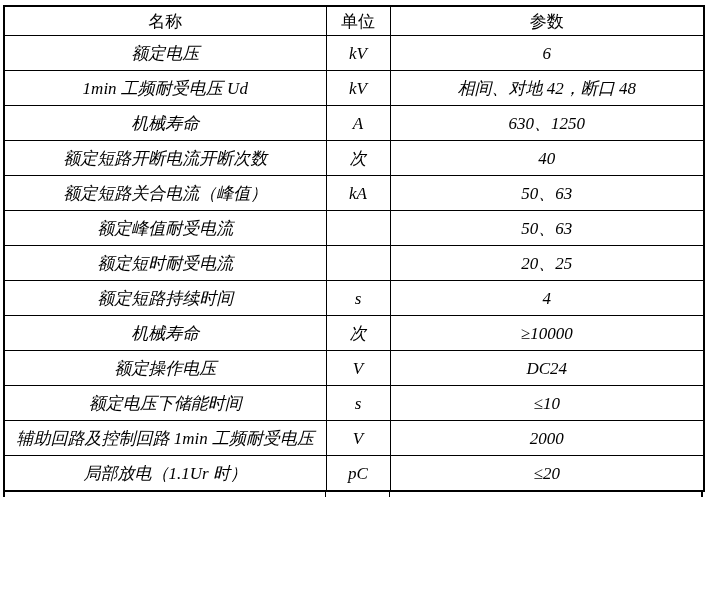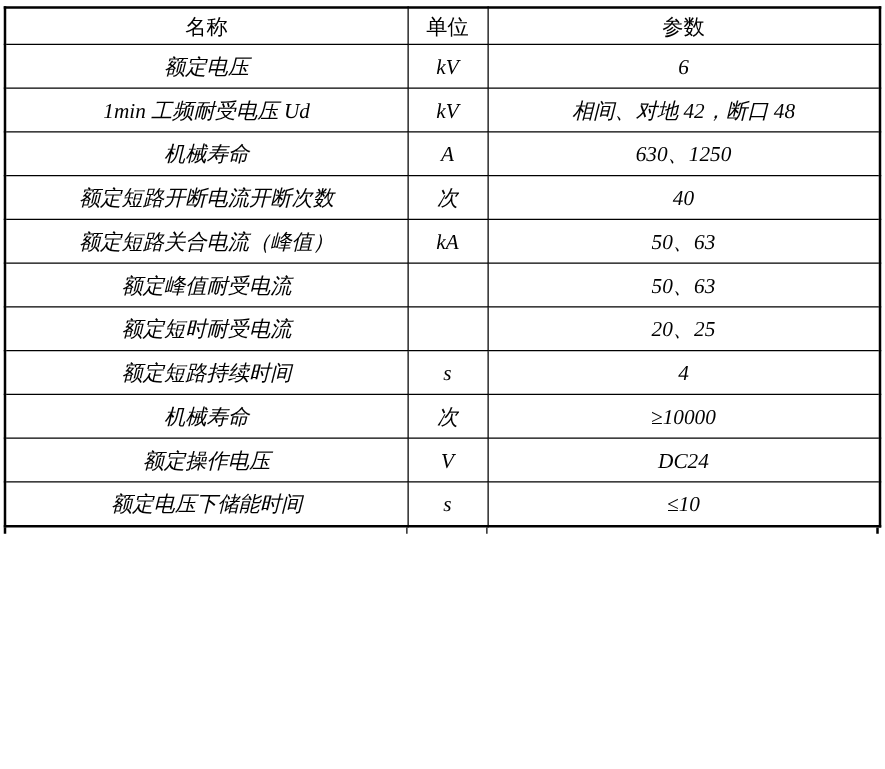--- a/index.html
+++ b/index.html
@@ -122,20 +122,30 @@
     <tr>
       <td>额定操作电压</td>
       <td>V</td>
       <td>DC24</td>
     </tr>
     <tr>
       <td>额定电压下储能时间</td>
       <td>s</td>
       <td>≤10</td>
     </tr>
+    <tr>
+      <td>辅助回路及控制回路 1min 工频耐受电压</td>
+      <td>V</td>
+      <td>2000</td>
+    </tr>
+    <tr>
+      <td>局部放电（1.1Ur 时）</td>
+      <td>pC</td>
+      <td>≤20</td>
+    </tr>
   </tbody>
 </table>
 
 <div class="stub">
   <i class="v v-left"></i>
   <i class="v v-col1"></i>
   <i class="v v-col2"></i>
   <i class="v v-right"></i>
 </div>
 

